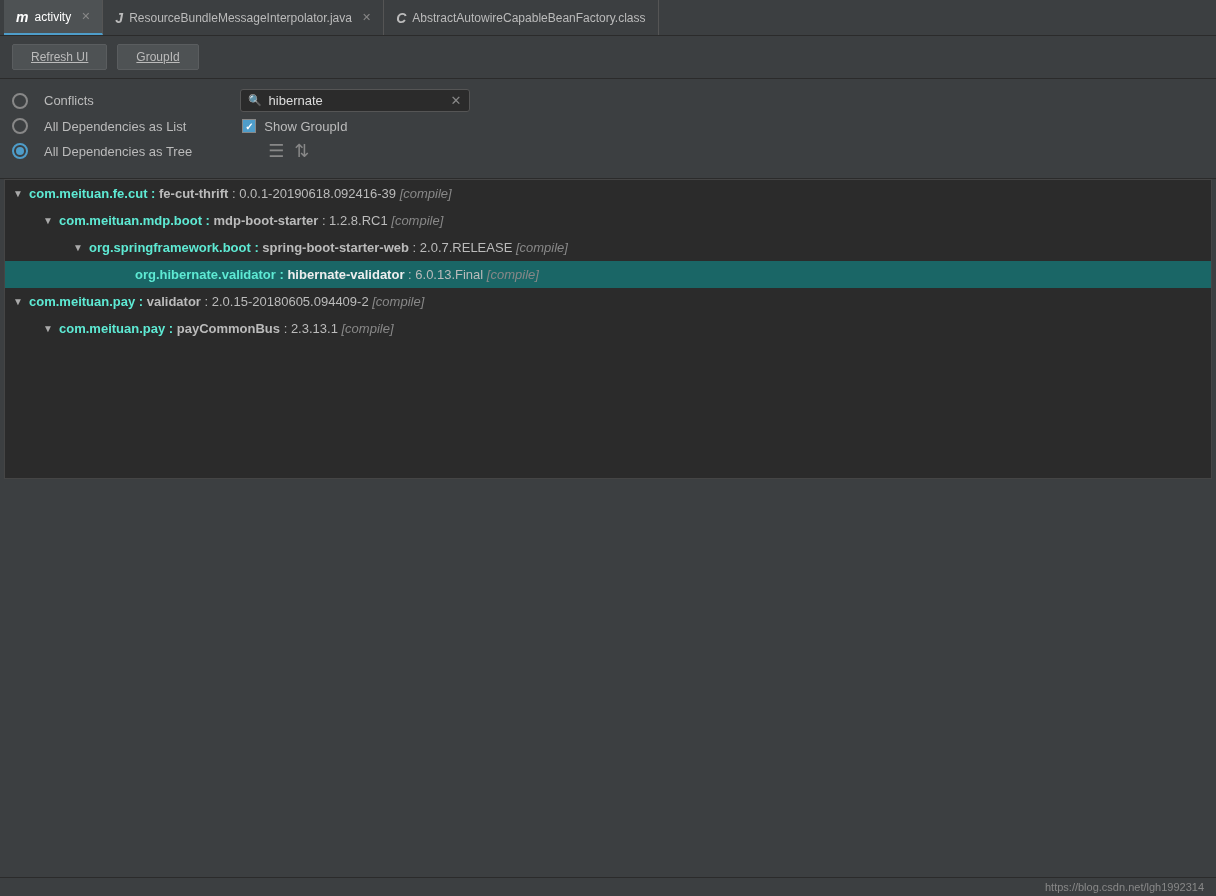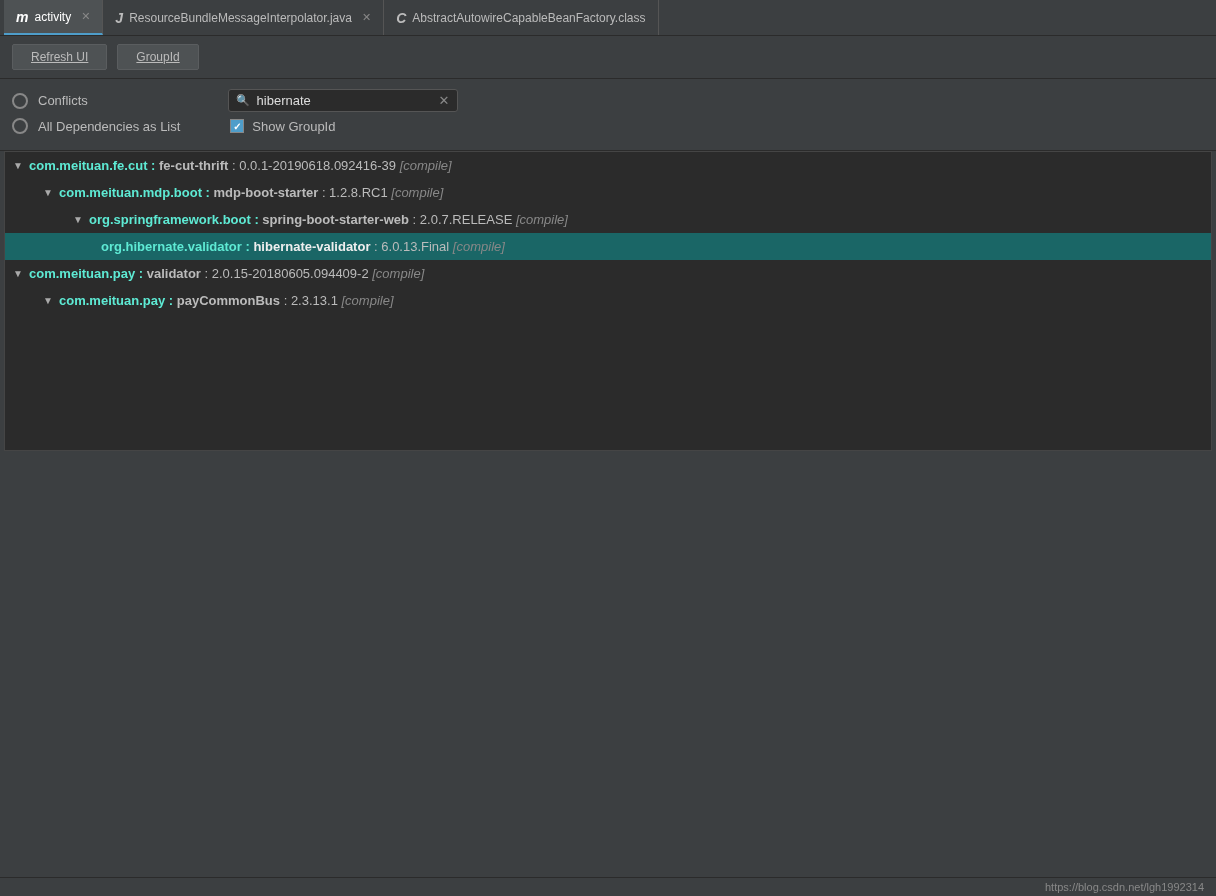--- a/index.html
+++ b/index.html
@@ -74,21 +74,21 @@
     
     .options-panel {
       padding: 10px 12px;
       background: #3c3f41;
       border-bottom: 1px solid #2b2b2b;
     }
     .option-row {
       display: flex;
       align-items: center;
       margin-bottom: 6px;
-      gap: 10px;
+      gap: 16px;
     }
     .radio-circle {
       width: 16px;
       height: 16px;
       border-radius: 50%;
       border: 2px solid #888;
       display: inline-flex;
       align-items: center;
       justify-content: center;
       flex-shrink: 0;
@@ -273,36 +273,44 @@
     <div style="margin-left: 40px; display: flex; align-items: center;">
       <div class="checkbox-wrapper">
         <div class="checkbox-box">
           <span class="checkbox-check">✓</span>
         </div>
         <span class="checkbox-label">Show GroupId</span>
       </div>
     </div>
   </div>
 
+  <div class="option-row">
+    <div class="radio-circle selected" id="radio-tree"></div>
+    <span class="option-label">All Dependencies as Tree</span>
+    <div style="margin-left: 60px;" class="filter-icons">
+      <span class="filter-btn" title="Expand all" style="font-size:18px;">☰</span>
+      <span class="filter-btn" title="Collapse all" style="font-size:18px;">⇅</span>
+    </div>
+  </div>
 </div>
 
 <div class="dep-list" id="dep-list" style="min-height: 300px;">
 <div class="dep-row" style="padding-left: 8px;">
       <span class="tree-icon">▼</span>
       <span><span class="dep-group">com.meituan.fe.cut : </span><span class="dep-name">fe-cut-thrift</span><span class="dep-version"> : 0.0.1-20190618.092416-39</span><span class="dep-scope"> [compile]</span></span>
     </div>
     <div class="dep-row" style="padding-left: 38px;">
       <span class="tree-icon">▼</span>
       <span><span class="dep-group">com.meituan.mdp.boot : </span><span class="dep-name">mdp-boot-starter</span><span class="dep-version"> : 1.2.8.RC1</span><span class="dep-scope"> [compile]</span></span>
     </div>
     <div class="dep-row" style="padding-left: 68px;">
       <span class="tree-icon">▼</span>
       <span><span class="dep-group">org.springframework.boot : </span><span class="dep-name">spring-boot-starter-web</span><span class="dep-version"> : 2.0.7.RELEASE</span><span class="dep-scope"> [compile]</span></span>
     </div>
-    <div class="dep-row highlighted" style="padding-left: 80px;">
+    <div class="dep-row highlighted" style="padding-left: 114px;">
       <span class="tree-icon"> </span>
       <span><span class="dep-group">org.hibernate.validator : </span><span class="dep-name">hibernate-validator</span><span class="dep-version"> : 6.0.13.Final</span><span class="dep-scope"> [compile]</span></span>
     </div>
     <div class="dep-row" style="padding-left: 8px;">
       <span class="tree-icon">▼</span>
       <span><span class="dep-group">com.meituan.pay : </span><span class="dep-name">validator</span><span class="dep-version"> : 2.0.15-20180605.094409-2</span><span class="dep-scope"> [compile]</span></span>
     </div>
     <div class="dep-row" style="padding-left: 38px;">
       <span class="tree-icon">▼</span>
       <span><span class="dep-group">com.meituan.pay : </span><span class="dep-name">payCommonBus</span><span class="dep-version"> : 2.3.13.1</span><span class="dep-scope"> [compile]</span></span>

